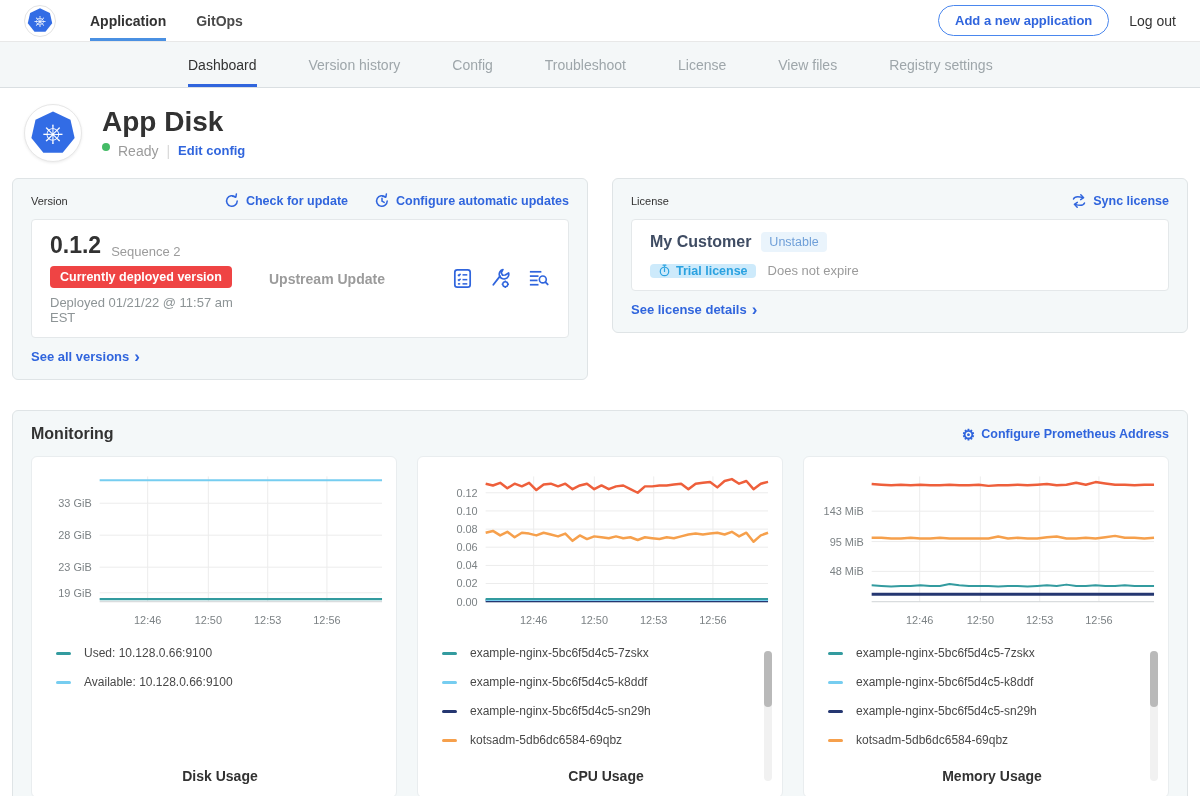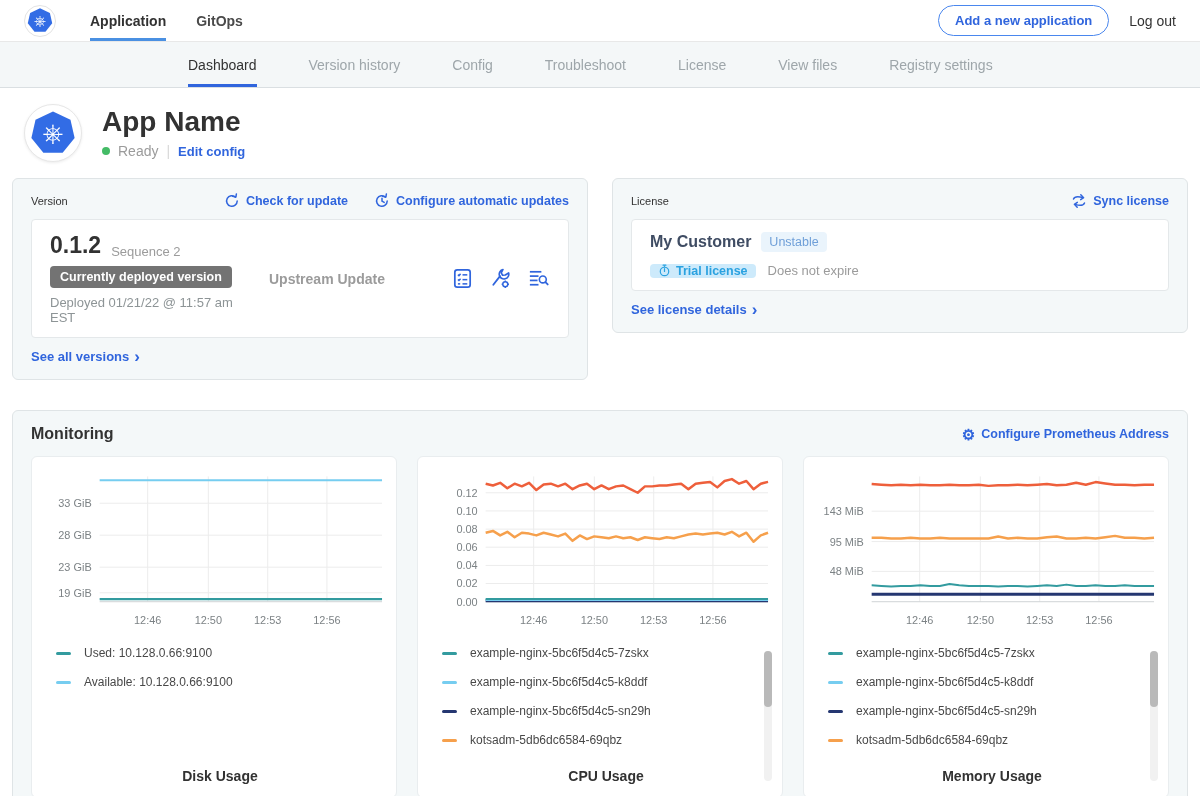--- a/index.html
+++ b/index.html
@@ -31,38 +31,38 @@
   .subnav-tab { display:flex; align-items:center; margin-right:52px; font-size:14px; color:#9ea6aa;
     border-bottom:3px solid transparent; padding-top:3px; cursor:pointer; white-space:nowrap; }
   .subnav-tab.active { color:#323232; border-bottom-color:#3065dd; }
 
   
   .app-header { display:flex; align-items:center; gap:20px; padding:16px 24px 14px; }
   .app-icon { width:58px; height:58px; border-radius:50%; border:1px solid #e7e7e7; background:#fff;
     display:flex; align-items:center; justify-content:center; box-shadow:0 1px 3px rgba(0,0,0,.08); }
   .app-icon .hept { width:46px; height:46px; font-size:26px; }
   .app-title { font-size:28px; font-weight:bold; line-height:1.05; }
-  .status-row { display:flex; align-items:center; gap:8px; margin-top:7px; font-size:14px; color:#9b9b9b; }
+  .status-row { display:flex; align-items:flex-start; gap:8px; margin-top:7px; font-size:14px; color:#9b9b9b; }
   .dot { width:8px; height:8px; border-radius:50%; background:#44bb66; }
   .pipe { color:#d7d7d7; }
   .edit-config { font-size:13px; }
 
   
   .cards-row { display:flex; gap:24px; padding:0 12px; margin-top:2px; align-items:flex-start; }
   .card { flex:1; background:#f4f8f9; border:1px solid #dfe4e6; border-radius:6px; padding:14px 18px 14px; }
   .card-head { display:flex; align-items:center; }
   .card-title { font-size:11px; font-weight:normal; flex:1; }
   .head-link { display:flex; align-items:center; gap:6px; font-size:12.5px; margin-left:26px; white-space:nowrap; }
   .head-link svg { width:16px; height:16px; flex:none; }
   .inner-card { background:#fff; border:1px solid #e4e8ea; border-radius:4px; margin-top:10px; padding:12px 18px; display:flex; align-items:center; }
   .v-left { width:205px; }
   .v-num-row { display:flex; align-items:flex-end; gap:10px; }
   .v-num { font-size:23px; font-weight:bold; }
   .v-seq { font-size:13px; color:#9b9b9b; }
-  .deployed-badge { display:inline-block; margin-top:7px; background:#737373; color:#fff; font-size:12.5px;
+  .deployed-badge { display:inline-block; margin-top:7px; background:#ef4444; color:#fff; font-size:12.5px;
     font-weight:bold; padding:4px 10px; border-radius:4px; }
   .deployed-at { margin-top:7px; font-size:13px; color:#8d9496; }
   .v-mid { flex:1; font-size:14px; font-weight:bold; color:#9b9b9b; padding-left:14px; }
   .v-icons { display:flex; gap:15px; color:#3065dd; align-items:center; }
   .v-icons svg { width:23px; height:23px; cursor:pointer; }
   .see-link { display:inline-flex; align-items:center; gap:5px; margin-top:11px; font-size:13px; }
   .chev { font-size:17px; line-height:0.8; font-weight:bold; }
   .cust-row { display:flex; align-items:center; gap:10px; }
   .cust-name { font-size:16px; font-weight:bold; color:#3f4c63; }
   .channel-badge { background:#eaf4fc; color:#6f9fd8; font-size:12.5px; padding:3px 8px; border-radius:4px; }
@@ -114,21 +114,21 @@
   <div class="subnav-tab">License</div>
   <div class="subnav-tab">View files</div>
   <div class="subnav-tab">Registry settings</div>
 </nav>
 
 <section class="app-header">
   <div class="app-icon">
     <div class="hept">⎈</div>
   </div>
   <div>
-    <div class="app-title">App Name</div>
+    <div class="app-title">App Disk</div>
     <div class="status-row">
       <span class="dot"></span>
       <span>Ready</span>
       <span class="pipe">|</span>
       <span class="link edit-config">Edit config</span>
     </div>
   </div>
 </section>
 
 <div class="cards-row">

